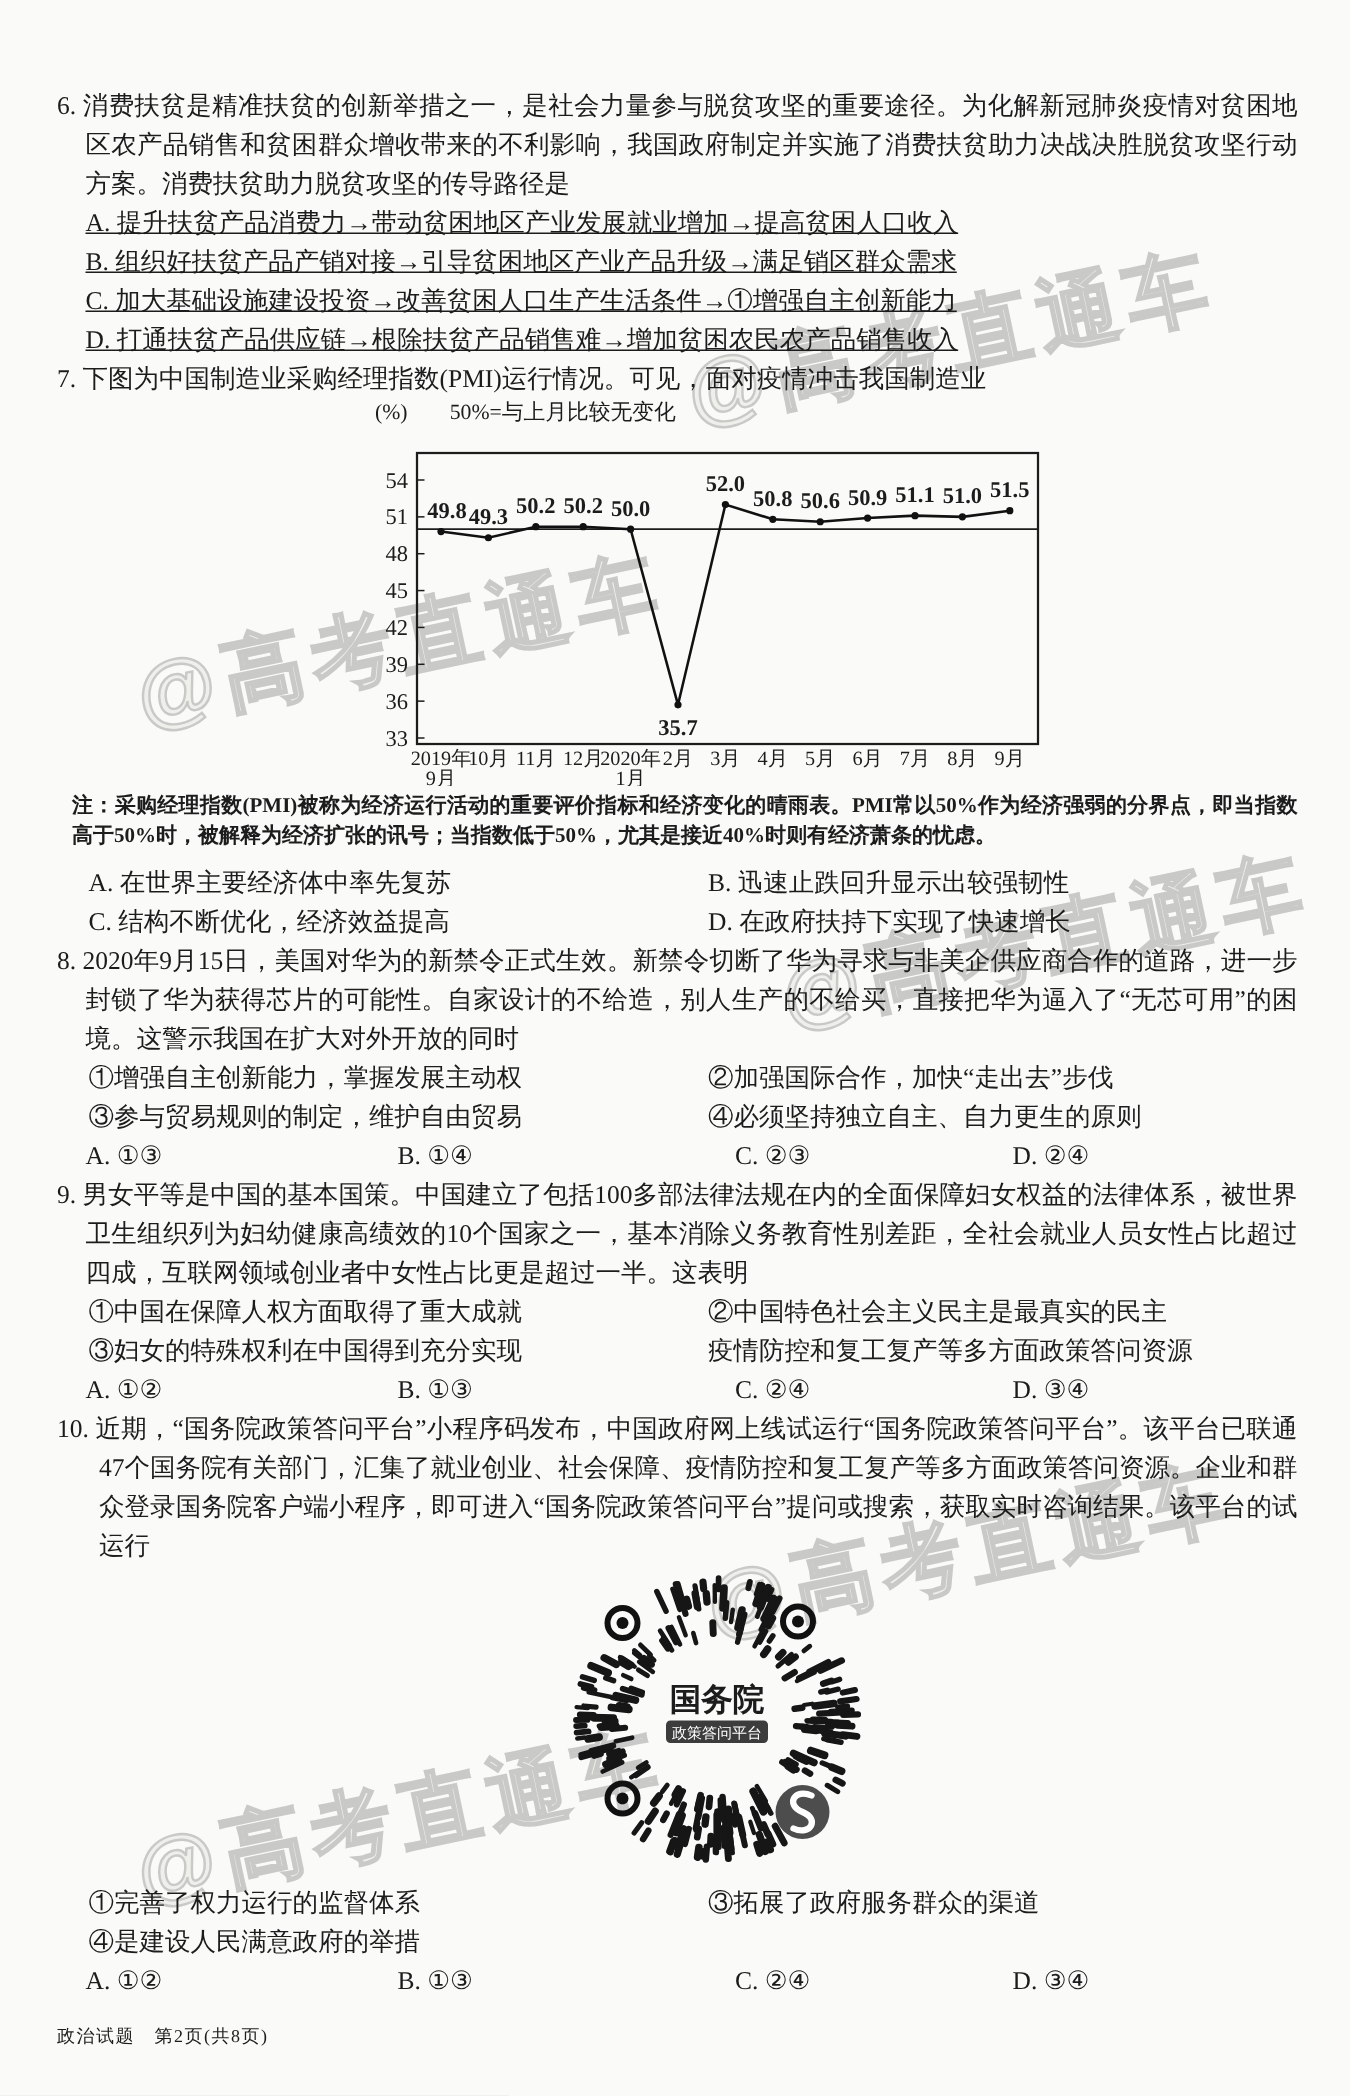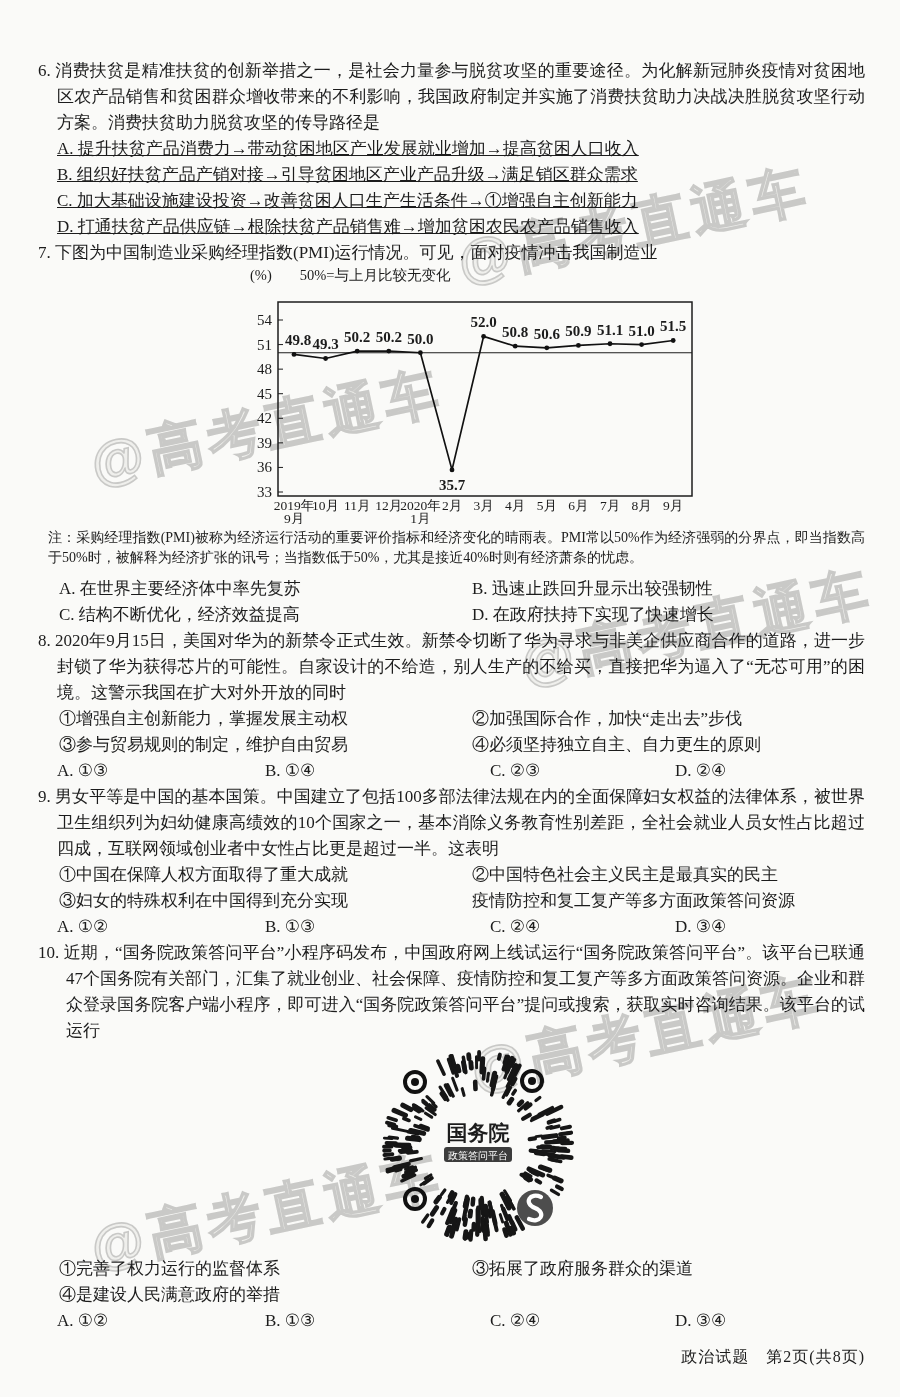--- a/index.html
+++ b/index.html
@@ -8,26 +8,26 @@
         overflow:hidden;box-sizing:border-box;padding:58px 35px 0 38px;}
   .content{position:relative;z-index:1;}
   p{margin:0;}
   .stem{line-height:26px;text-align:justify;padding-left:19px;text-indent:-19px;}
   .stem.wide{padding-left:28px;text-indent:-28px;}
   .optlist p{line-height:26px;margin-left:19px;text-decoration:underline;}
   .grid2{display:grid;grid-template-columns:413px 1fr;margin-left:21px;}
   .grid2 p{line-height:26px;}
   .grid4{display:grid;grid-template-columns:208px 225px 185px 1fr;margin-left:19px;}
   .grid4 p{line-height:26px;}
-  .note{font-size:14px;font-weight:normal;line-height:20px;margin:4px 0 8px 10px;text-align:justify;}
+  .note{font-size:14px;font-weight:bold;line-height:20px;margin:4px 0 8px 10px;text-align:justify;}
   .chart-wrap{margin-left:210px;width:462px;}
   .chart-head{display:flex;gap:28px;font-size:14.5px;line-height:18px;padding-left:2px;}
   #pmi-svg{display:block;}
   .qr-wrap{margin-left:343px;width:214px;height:206px;margin-top:2px;margin-bottom:4px;}
-  .footer{text-align:right;font-size:16px;margin-top:12px;letter-spacing:1px;line-height:22px;}
+  .footer{text-align:left;font-size:12px;margin-top:12px;letter-spacing:1px;line-height:22px;}
   .wm{position:absolute;z-index:0;white-space:nowrap;pointer-events:none;
       font-family:"Liberation Sans","DejaVu Sans",sans-serif;font-weight:bold;
       font-size:54px;letter-spacing:6px;color:#efefec;-webkit-text-stroke:1.6px #c9c9c7;
       transform:rotate(-12deg);}
   .wm1{left:455px;top:190px;}
   .wm2{left:88px;top:392px;}
   .wm3{left:518px;top:592px;}
   .wm4{left:468px;top:998px;}
   .wm5{left:88px;top:1176px;}
   svg text{font-family:"Liberation Serif","DejaVu Serif",serif;}

